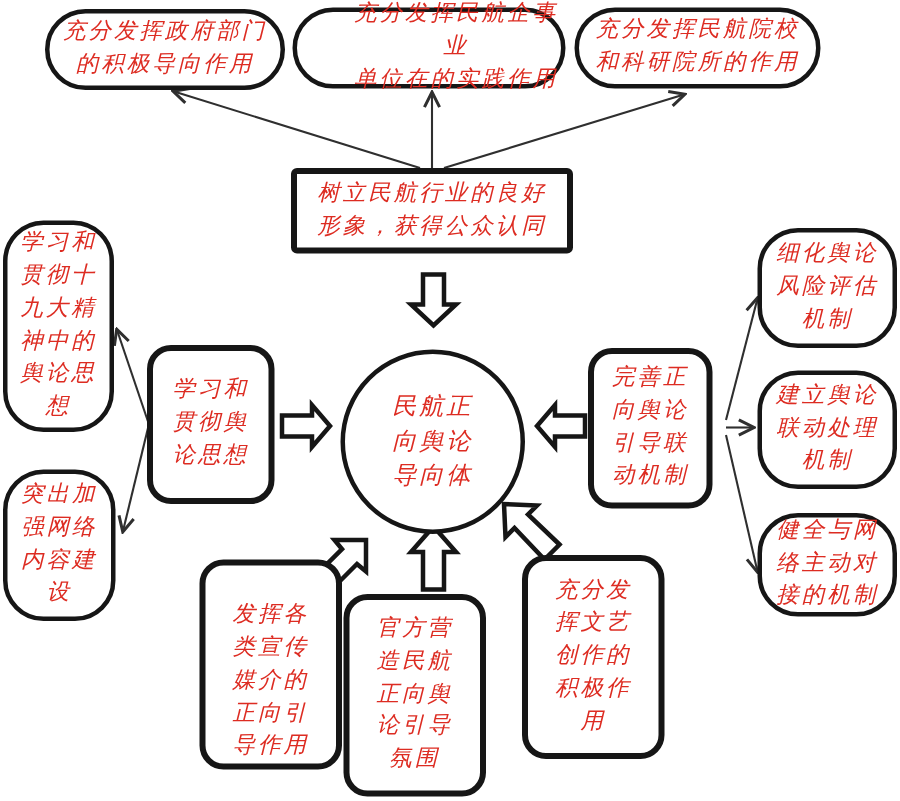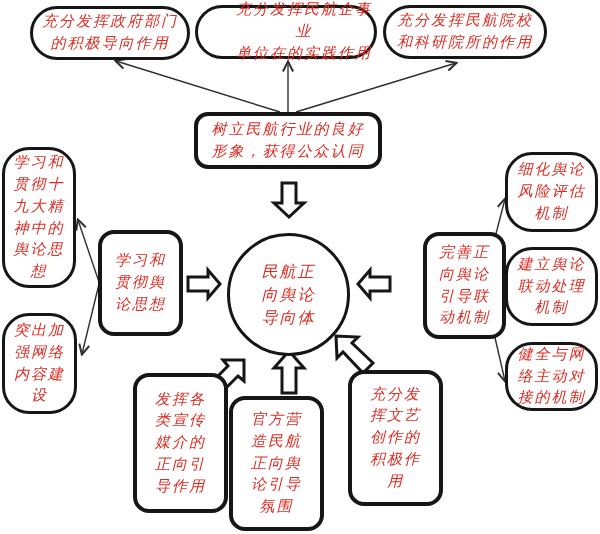--- a/index.html
+++ b/index.html
@@ -65,21 +65,21 @@
   </div>
   <div class="node rect" style="left:195px;top:5px;width:182px;height:54px;padding-left:36px;">
     <span class="label">充分发挥民航企事业
 单位在的实践作用</span>
   </div>
   <div class="node rect" style="left:383px;top:5px;width:164px;height:54px;">
     <span class="label">充分发挥民航院校
 和科研院所的作用</span>
   </div>
 
-  <div class="node round" style="left:194px;top:112px;width:188px;height:57px;border-radius:14px;">
+  <div class="node round" style="left:194px;top:112px;width:188px;height:57px;border-radius:4px;">
     <span class="label">树立民航行业的良好
 形象，获得公众认同</span>
   </div>
 
   <div class="node circle" style="left:227px;top:233px;width:123px;height:123px;">
     <span class="label">民航正
 向舆论
 导向体</span>
   </div>
 
@@ -96,21 +96,21 @@
 强网络
 内容建
 设</span>
   </div>
   <div class="node round" style="left:98px;top:230px;width:85px;height:106px;">
     <span class="label">学习和
 贯彻舆
 论思想</span>
   </div>
 
-  <div class="node round" style="left:423px;top:232px;width:83px;height:107px;">
+  <div class="node round" style="left:392px;top:232px;width:83px;height:107px;">
     <span class="label">完善正
 向舆论
 引导联
 动机制</span>
   </div>
   <div class="node rect" style="left:505px;top:152px;width:93px;height:80px;">
     <span class="label">细化舆论
 风险评估
 机制</span>
   </div>
@@ -118,21 +118,21 @@
     <span class="label">建立舆论
 联动处理
 机制</span>
   </div>
   <div class="node rect" style="left:505px;top:342px;width:93px;height:69px;">
     <span class="label">健全与网
 络主动对
 接的机制</span>
   </div>
 
-  <div class="node round" style="left:133px;top:373px;width:95px;height:140px;">
+  <div class="node round" style="left:133px;top:373px;width:95px;height:140px;align-items:flex-end;">
     <span class="label">发挥各
 类宣传
 媒介的
 正向引
 导作用</span>
   </div>
   <div class="node round" style="left:229px;top:396px;width:95px;height:135px;">
     <span class="label">官方营
 造民航
 正向舆

